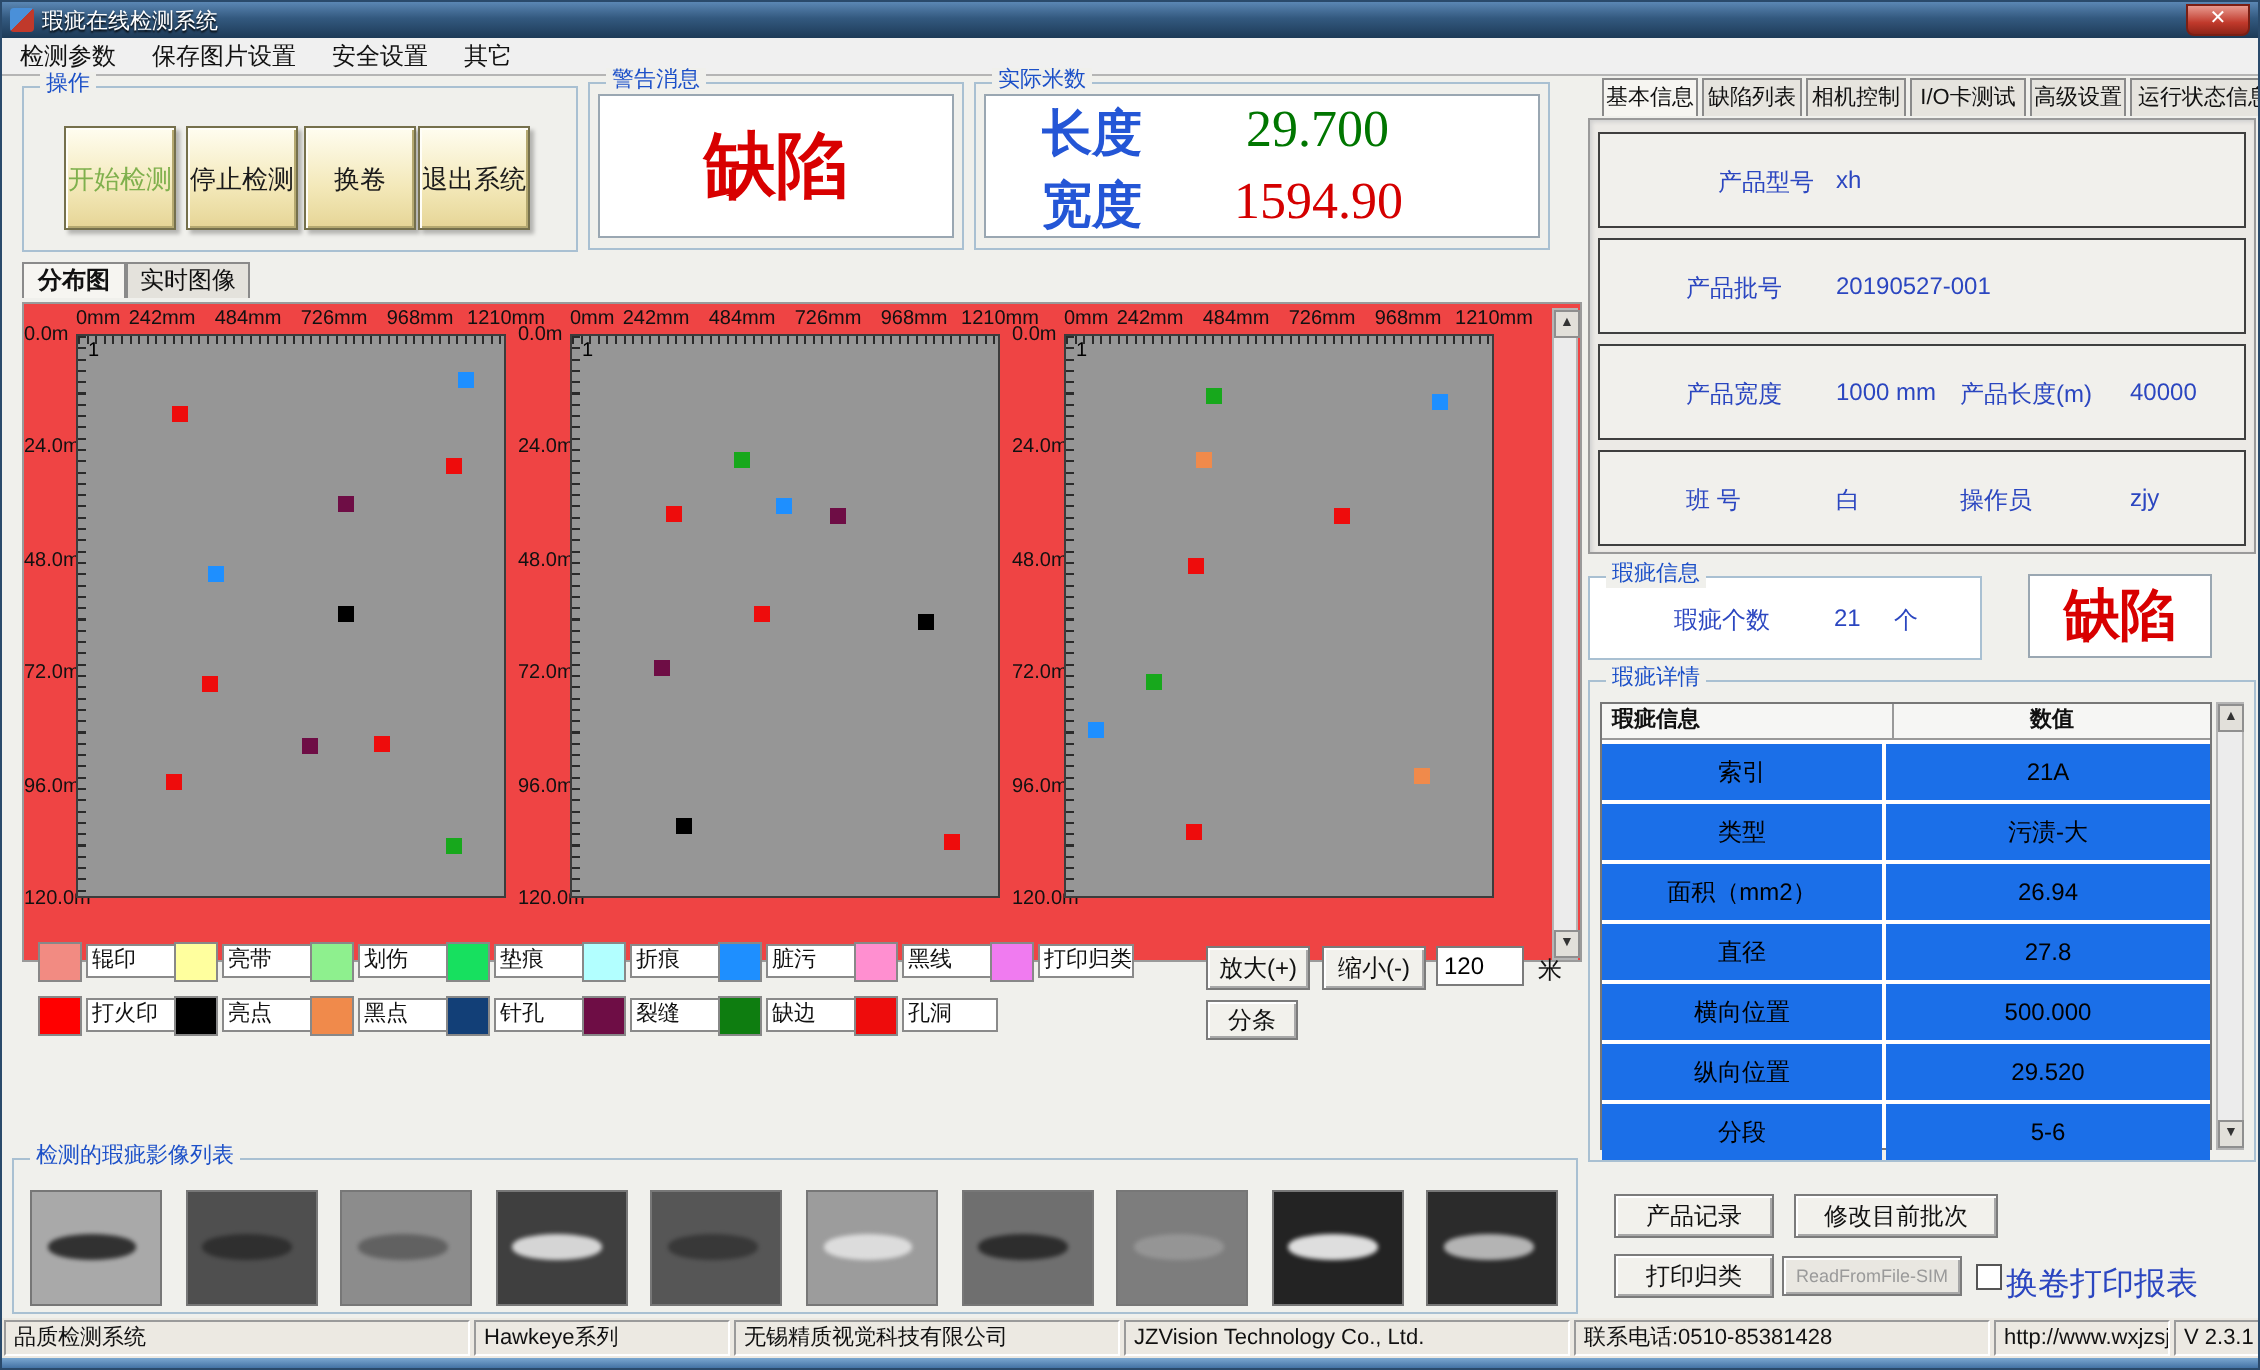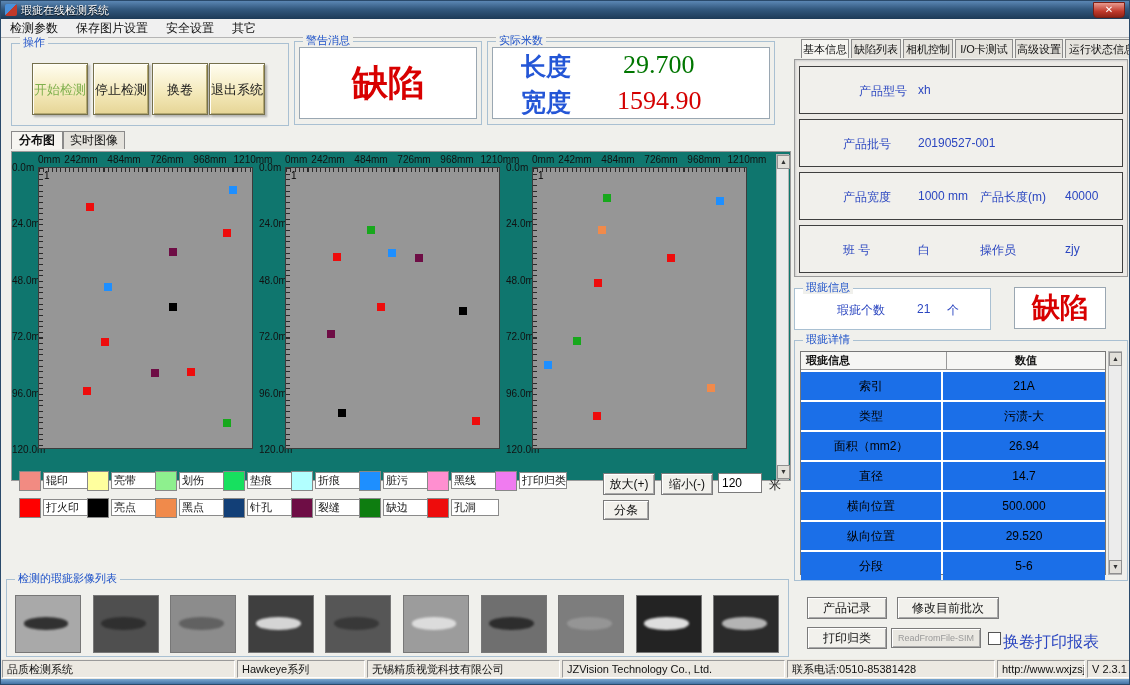--- a/index.html
+++ b/index.html
@@ -20,21 +20,21 @@
   .opbtn{position:absolute;width:54px;height:50px;background:linear-gradient(180deg,#fffdf0,#f3e8b8 60%,#e6d596);border:1px solid #75704c;box-shadow:inset 1px 1px 0 #fffef8,inset -1px -1px 0 #b4a870,2px 2px 2px rgba(0,0,0,.25);font-size:13px;text-align:center;display:flex;align-items:center;justify-content:center;line-height:17px;cursor:default;}
   
   .whitebox{background:#fff;border:1px solid #9aa7b2;box-sizing:border-box;}
   .warn-text{font-family:"Liberation Serif","DejaVu Serif",serif;font-weight:bold;font-size:36px;color:#d80000;}
   .meter-lbl{font-family:"Liberation Serif","DejaVu Serif",serif;font-weight:bold;font-size:25px;color:#2456d6;}
   .meter-val{font-family:"Liberation Serif","DejaVu Serif",serif;font-size:26px;}
   
   .vtab{position:absolute;height:18px;border:1px solid #8a8a8a;border-bottom:none;background:#e4e2dc;font-size:12px;text-align:center;line-height:17px;box-sizing:border-box;}
   .vtab.active{background:#f6f5f1;font-weight:bold;}
   
-  .plot-strip{position:absolute;left:10px;top:150px;width:780px;height:330px;background:#0f766e;border:1px solid #9a9a9a;box-sizing:border-box;}
+  .plot-strip{position:absolute;left:10px;top:150px;width:780px;height:330px;background:#ef4444;border:1px solid #9a9a9a;box-sizing:border-box;}
   .plot-unit{position:absolute;top:2px;height:318px;width:242px;}
   .ylab{position:absolute;font-size:10px;color:#111;width:26px;text-align:left;}
   .xlab{position:absolute;font-size:10px;color:#111;top:0;white-space:nowrap;}
   .pbox{position:absolute;left:26px;top:13px;width:215px;height:282px;background:#969696;border:1px solid #3c3c3c;box-sizing:border-box;}
   .tick-h{position:absolute;top:0;left:0;right:0;height:4px;background:repeating-linear-gradient(90deg,#2a2a2a 0 1px,transparent 1px 4.3px);}
   .tick-v{position:absolute;top:0;left:0;bottom:0;width:4px;background:repeating-linear-gradient(180deg,#2a2a2a 0 1px,transparent 1px 5.65px);}
   .pmark{position:absolute;left:5px;top:2px;font-size:10px;color:#000;}
   .pt{position:absolute;width:8px;height:8px;}
   .vscroll{position:absolute;right:1px;top:2px;width:13px;height:326px;background:#ececec;border:1px solid #b5b5b5;box-sizing:border-box;}
   .sarrow{position:absolute;left:0;width:11px;height:12px;background:#e2e0da;border:1px solid #8f8f8f;font-size:7px;line-height:11px;text-align:center;color:#333;}
@@ -362,21 +362,21 @@
         <div class="drow">
           <div class="dcell" style="width: 140px; margin-right: 2px;">类型</div>
           <div class="dcell" style="flex: 1 1 0%; text-align: center;">污渍-大</div>
         </div>
         <div class="drow">
           <div class="dcell" style="width: 140px; margin-right: 2px;">面积（mm2）</div>
           <div class="dcell" style="flex: 1 1 0%;">26.94</div>
         </div>
         <div class="drow">
           <div class="dcell" style="width: 140px; margin-right: 2px;">直径</div>
-          <div class="dcell" style="flex: 1 1 0%;">14.7</div>
+          <div class="dcell" style="flex: 1 1 0%;">27.8</div>
         </div>
         <div class="drow">
           <div class="dcell" style="width: 140px; margin-right: 2px;">横向位置</div>
           <div class="dcell" style="flex: 1 1 0%;">500.000</div>
         </div>
         <div class="drow">
           <div class="dcell" style="width: 140px; margin-right: 2px;">纵向位置</div>
           <div class="dcell" style="flex: 1 1 0%;">29.520</div>
         </div>
         <div class="drow">

